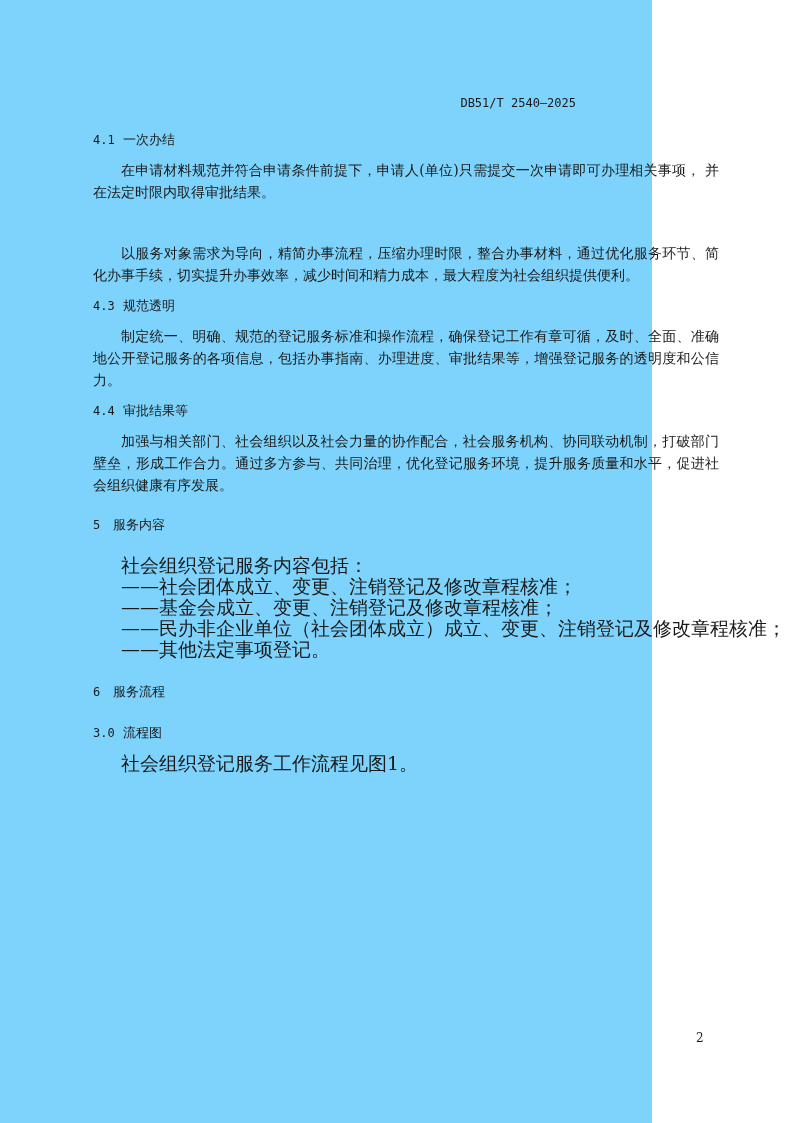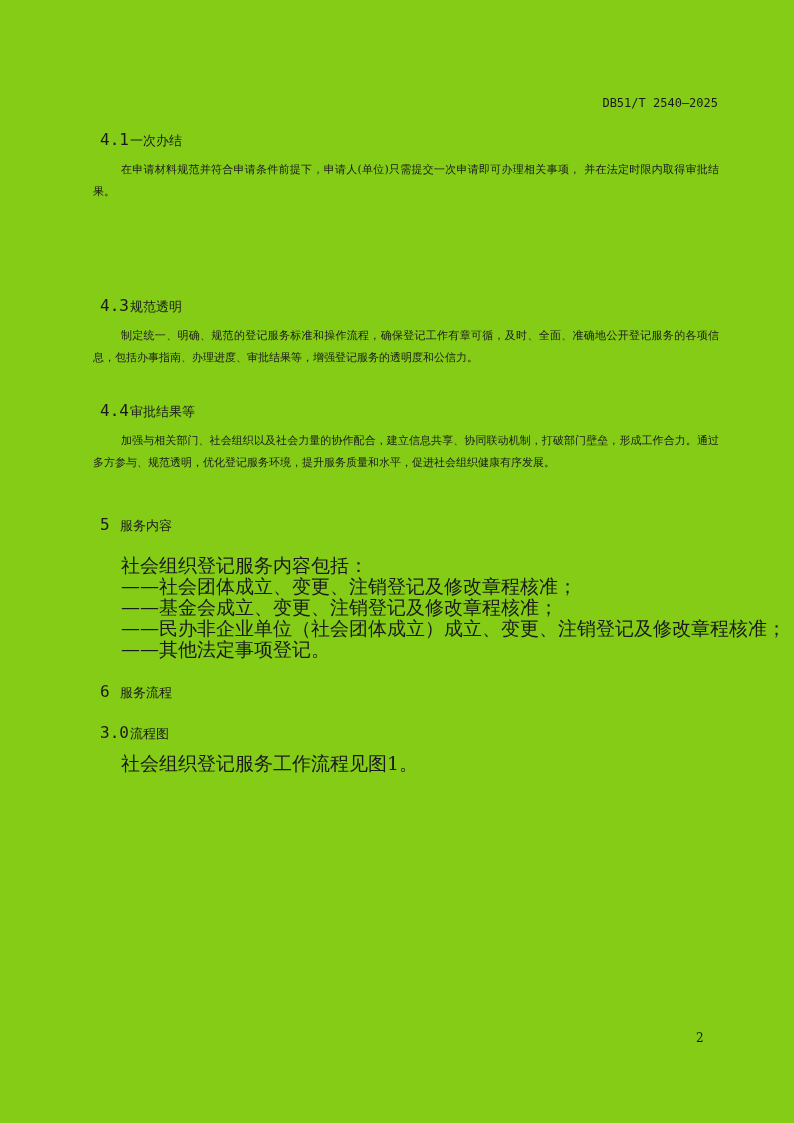--- a/index.html
+++ b/index.html
@@ -1,48 +1,49 @@
 <!DOCTYPE html>
 <html><head>
   <meta charset="utf-8">
   <style>
     html, body { margin: 0; padding: 0; background: #ffffff; }
     body { width: 794px; height: 1123px; position: relative; overflow: hidden; color: #1a1a1a; }
-    .page { position: absolute; left: 0; top: 0; width: 794px; height: 1123px; background: #84cc16; }
+    .page { position: absolute; left: 0; top: 0; width: 652px; height: 1123px; background: #7dd3fc; }
     .doc-code { position: absolute; right: 76px; top: 96px; font-family: "DejaVu Sans Mono", "Liberation Mono", monospace; font-size: 12px; letter-spacing: 0px; color: #1a1a1a; }
     .abs { position: absolute; left: 93px; width: 626px; }
     .heading { font-family: "DejaVu Sans", "Liberation Sans", sans-serif; font-size: 13px; line-height: 20px; white-space: nowrap; }
-    .heading .num { display: inline-block; width: 30px; font-family: "DejaVu Sans Mono", monospace; font-size: 16px; margin-left: 7px; }
+    .heading .num { display: inline-block; width: 30px; font-family: "DejaVu Sans Mono", monospace; font-size: 12px; }
     .heading .num.short { width: 20px; }
-    .para { font-family: "DejaVu Serif", "Liberation Serif", serif; font-size: 11px; line-height: 22px; text-align: justify; text-indent: 28px; }
+    .para { font-family: "DejaVu Serif", "Liberation Serif", serif; font-size: 14px; line-height: 22px; text-align: justify; text-indent: 28px; }
     .line { font-family: "DejaVu Serif", "Liberation Serif", serif; font-size: 19px; line-height: 21px; white-space: nowrap; padding-left: 28px; }
     .page-number { position: absolute; left: 696px; top: 1031px; font-family: "DejaVu Serif", "Liberation Serif", serif; font-size: 12px; }
   </style>
 </head>
 <body>
 
 <div class="page">
 
   <div class="doc-code">DB51/T 2540—2025</div>
 
   <div class="abs heading" style="top:130px;">
     <span class="num">4.1</span><span>一次办结</span>
   </div>
   <div class="abs para" style="top:159px;">在申请材料规范并符合申请条件前提下，申请人(单位)只需提交一次申请即可办理相关事项， 并在法定时限内取得审批结果。</div>
 
+  <div class="abs para" style="top:242px;">以服务对象需求为导向，精简办事流程，压缩办理时限，整合办事材料，通过优化服务环节、简化办事手续，切实提升办事效率，减少时间和精力成本，最大程度为社会组织提供便利。</div>
 
   <div class="abs heading" style="top:296px;">
     <span class="num">4.3</span><span>规范透明</span>
   </div>
   <div class="abs para" style="top:325px;">制定统一、明确、规范的登记服务标准和操作流程，确保登记工作有章可循，及时、全面、准确地公开登记服务的各项信息，包括办事指南、办理进度、审批结果等，增强登记服务的透明度和公信力。</div>
 
   <div class="abs heading" style="top:401px;">
     <span class="num">4.4</span><span>审批结果等</span>
   </div>
-  <div class="abs para" style="top:430px;">加强与相关部门、社会组织以及社会力量的协作配合，建立信息共享、协同联动机制，打破部门壁垒，形成工作合力。通过多方参与、规范透明，优化登记服务环境，提升服务质量和水平，促进社会组织健康有序发展。</div>
+  <div class="abs para" style="top:430px;">加强与相关部门、社会组织以及社会力量的协作配合，社会服务机构、协同联动机制，打破部门壁垒，形成工作合力。通过多方参与、共同治理，优化登记服务环境，提升服务质量和水平，促进社会组织健康有序发展。</div>
 
   <div class="abs heading" style="top:515px;">
     <span class="num short">5</span><span>服务内容</span>
   </div>
   <div class="abs line" style="top:555px;">社会组织登记服务内容包括：</div>
   <div class="abs line" style="top:576px;">——社会团体成立、变更、注销登记及修改章程核准；</div>
   <div class="abs line" style="top:597px;">——基金会成立、变更、注销登记及修改章程核准；</div>
   <div class="abs line" style="top:618px;">——民办非企业单位（社会团体成立）成立、变更、注销登记及修改章程核准；</div>
   <div class="abs line" style="top:639px;">——其他法定事项登记。</div>
 

